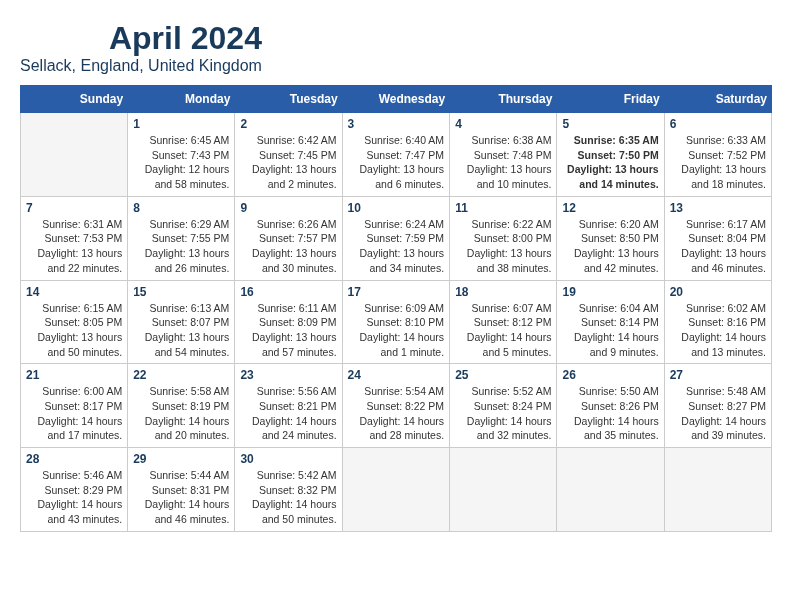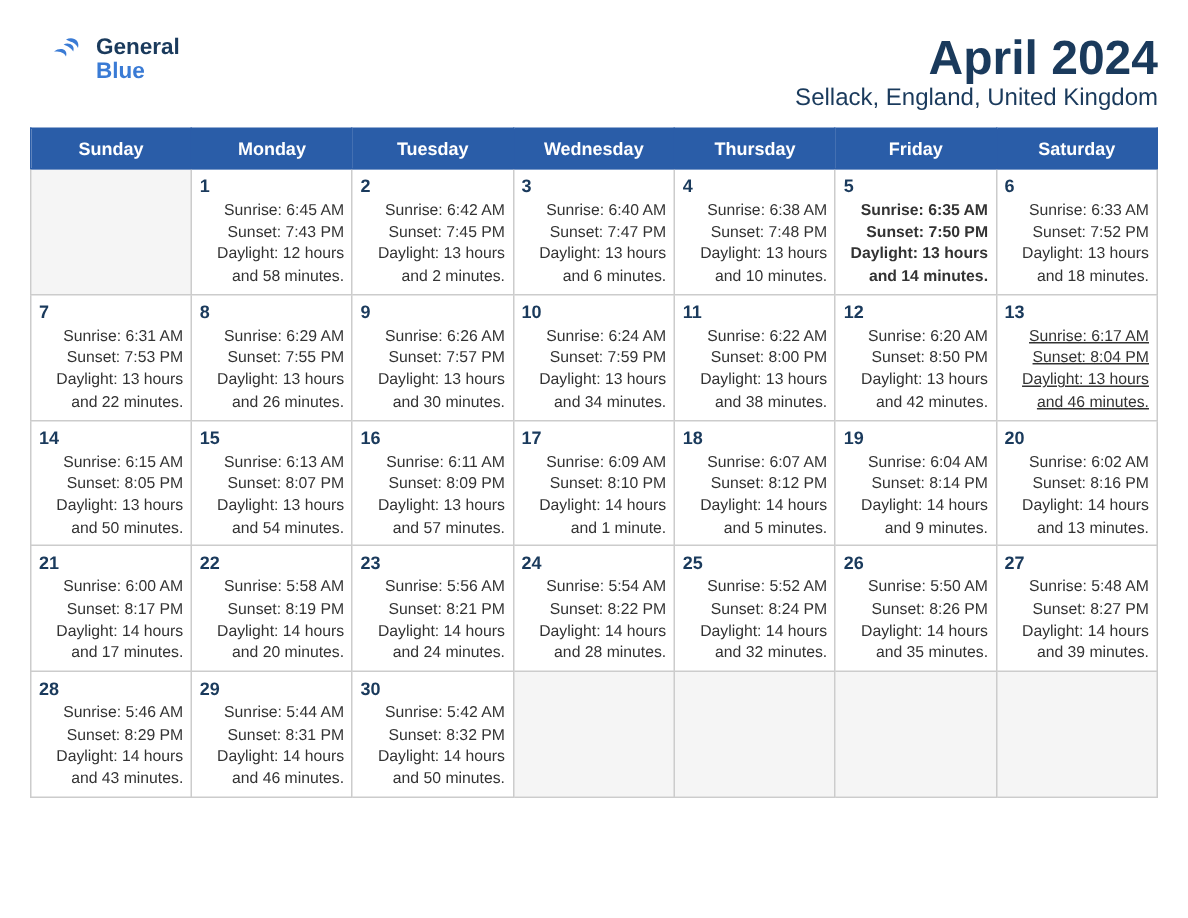--- a/index.html
+++ b/index.html
@@ -30,21 +30,21 @@
     }
     .calendar {
       width: 100%;
       border-collapse: collapse;
       font-size: 11px;
     }
     .calendar th {
       background: #2a5da8;
       color: #fff;
       padding: 6px 4px;
-      text-align: center;
+      text-align: right;
       font-size: 12px;
       font-weight: bold;
       border: 1px solid #2a5da8;
     }
     .calendar td {
       border: 1px solid #ccc;
       vertical-align: top;
       padding: 4px 5px;
       width: 108px;
       min-height: 80px;
@@ -88,34 +88,20 @@
     .logo-blue-text {
       font-size: 15px;
       font-weight: bold;
       color: #3a7bd5;
     }
   </style>
 </head>
 <body>
 
 <div class="header">
-  <div class="logo-wrapper">
-    <svg class="logo-svg" viewBox="0 0 50 50">
-
-      <g fill="#3a7bd5">
-        <path d="M30 8 C35 5, 42 8, 40 15 C38 10, 33 10, 30 8Z"></path>
-        <path d="M28 12 C32 10, 38 12, 36 18 C34 14, 30 13, 28 12Z"></path>
-        <path d="M20 18 C25 14, 32 16, 30 22 C28 18, 23 18, 20 18Z"></path>
-      </g>
-    </svg>
-    <div class="logo-name">
-      <span class="logo-general">General</span>
-      <span class="logo-blue-text">Blue</span>
-    </div>
-  </div>
   <div class="title-block">
     <div class="month-title">April 2024</div>
     <div class="location">Sellack, England, United Kingdom</div>
   </div>
 </div>
 
 <table class="calendar">
   <thead>
     <tr>
     <th>Sunday</th>
@@ -211,21 +197,21 @@
         </td>
         <td>
           <span class="day-num">12</span>
           <div class="day-info" style="white-space: pre-line;">Sunrise: 6:20 AM
 Sunset: 8:50 PM
 Daylight: 13 hours
 and 42 minutes.</div>
         </td>
         <td>
           <span class="day-num">13</span>
-          <div class="day-info" style="white-space: pre-line; text-decoration: underline;">Sunrise: 6:17 AM
+          <div class="day-info" style="white-space: pre-line;">Sunrise: 6:17 AM
 Sunset: 8:04 PM
 Daylight: 13 hours
 and 46 minutes.</div>
         </td>
       </tr>
       <tr>
         <td>
           <span class="day-num">14</span>
           <div class="day-info" style="white-space: pre-line;">Sunrise: 6:15 AM
 Sunset: 8:05 PM

